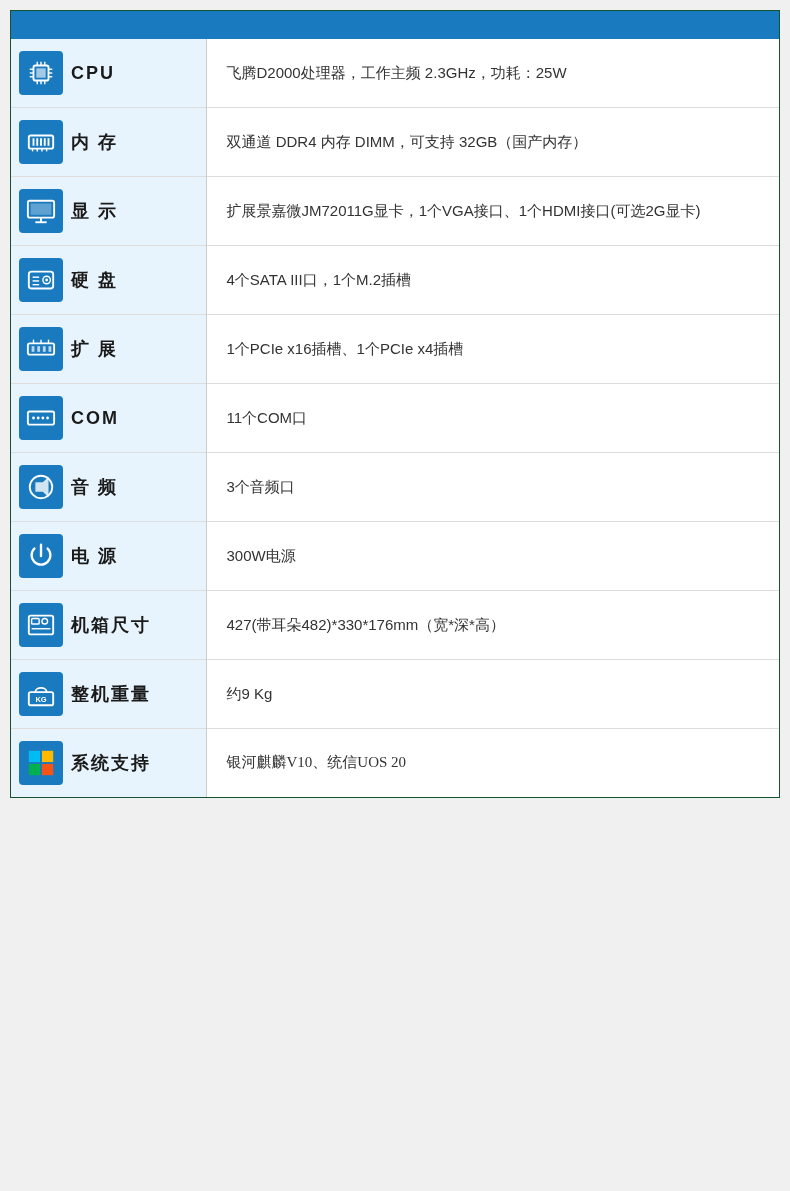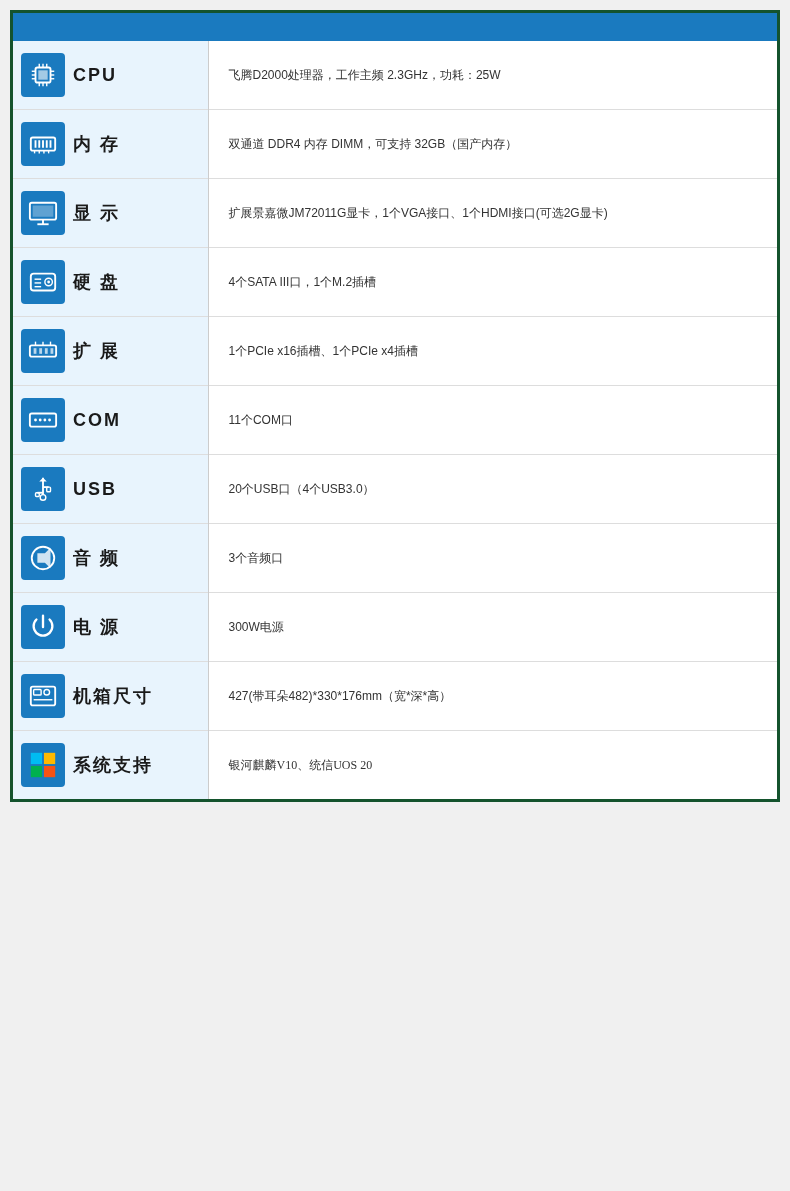--- a/index.html
+++ b/index.html
@@ -7,21 +7,21 @@
       font-family: "Microsoft YaHei", "SimHei", sans-serif;
       background: #f0f0f0;
       display: flex;
       justify-content: center;
       align-items: flex-start;
       min-height: 1191px;
       padding: 10px;
     }
     .container {
       width: 772px;
-      border: 3px solid #14532d;
+      border: 1px solid #14532d;
       background: #fff;
     }
     .header {
       background: #1a7abf;
       color: #fff;
       text-align: center;
       font-size: 22px;
       font-weight: bold;
       padding: 14px 0;
       letter-spacing: 4px;
@@ -63,21 +63,21 @@
       font-size: 20px;
     }
     .label-text {
       font-size: 18px;
       font-weight: bold;
       color: #1a1a1a;
       letter-spacing: 2px;
     }
     .value-cell {
       padding: 14px 20px;
-      font-size: 12px;
+      font-size: 15px;
       color: #333;
       line-height: 1.7;
       vertical-align: middle;
     }
     
     .icon-svg {
       width: 30px;
       height: 30px;
       fill: white;
     }
@@ -206,39 +206,20 @@
               <span class="label-text">COM</span>
             </div>
           </td>
           <td class="value-cell">11个COM口</td>
         </tr>
         <tr>
           <td class="label-cell">
             <div class="label-inner">
               <div class="icon-box">
                 <svg viewBox="0 0 32 32" class="icon-svg">
-                  <line x1="16" y1="4" x2="16" y2="22" stroke="white" stroke-width="2"></line>
-                  <polyline points="12,8 16,4 20,8" fill="white"></polyline>
-                  <line x1="16" y1="14" x2="22" y2="14" stroke="white" stroke-width="2"></line>
-                  <rect x="20" y="14" width="4" height="5" rx="1" fill="none" stroke="white" stroke-width="1.5"></rect>
-                  <line x1="16" y1="20" x2="10" y2="20" stroke="white" stroke-width="2"></line>
-                  <rect x="8" y="20" width="4" height="4" rx="1" fill="none" stroke="white" stroke-width="1.5"></rect>
-                  <circle cx="16" cy="25" r="3" fill="none" stroke="white" stroke-width="1.5"></circle>
-                </svg>
-              </div>
-              <span class="label-text">USB</span>
-            </div>
-          </td>
-          <td class="value-cell">20个USB口（4个USB3.0）</td>
-        </tr>
-        <tr>
-          <td class="label-cell">
-            <div class="label-inner">
-              <div class="icon-box">
-                <svg viewBox="0 0 32 32" class="icon-svg">
                   <circle cx="16" cy="16" r="12" fill="none" stroke="white" stroke-width="2"></circle>
                   <polygon points="10,11 10,21 18,21 24,27 24,5 18,11" fill="white" opacity="0.8"></polygon>
                 </svg>
               </div>
               <span class="label-text">音 频</span>
             </div>
           </td>
           <td class="value-cell">3个音频口</td>
         </tr>
         <tr>
@@ -263,20 +244,35 @@
                   <rect x="3" y="6" width="26" height="20" rx="2" fill="none" stroke="white" stroke-width="2"></rect>
                   <rect x="6" y="9" width="8" height="6" rx="1" fill="none" stroke="white" stroke-width="1.5"></rect>
                   <circle cx="20" cy="12" r="3" fill="none" stroke="white" stroke-width="1.5"></circle>
                   <line x1="6" y1="20" x2="26" y2="20" stroke="white" stroke-width="1.5"></line>
                 </svg>
               </div>
               <span class="label-text">机箱尺寸</span>
             </div>
           </td>
           <td class="value-cell">427(带耳朵482)*330*176mm（宽*深*高）</td>
+        </tr>
+        <tr>
+          <td class="label-cell">
+            <div class="label-inner">
+              <div class="icon-box">
+                <svg viewBox="0 0 32 32" class="icon-svg">
+                  <rect x="3" y="14" width="26" height="14" rx="2" fill="none" stroke="white" stroke-width="2"></rect>
+                  <path d="M10 14 C10 8 22 8 22 14" fill="none" stroke="white" stroke-width="2"></path>
+                  <text x="16" y="25" text-anchor="middle" fill="white" font-size="8" font-weight="bold">KG</text>
+                </svg>
+              </div>
+              <span class="label-text">整机重量</span>
+            </div>
+          </td>
+          <td class="value-cell">约9 Kg</td>
         </tr>
         <tr>
           <td class="label-cell">
             <div class="label-inner">
               <div class="icon-box">
                 <svg viewBox="0 0 32 32" class="icon-svg">
                   <rect x="3" y="3" width="12" height="12" fill="#00bcf2"></rect>
                   <rect x="17" y="3" width="12" height="12" fill="#ffb900"></rect>
                   <rect x="3" y="17" width="12" height="12" fill="#00b04f"></rect>
                   <rect x="17" y="17" width="12" height="12" fill="#f65314"></rect>

